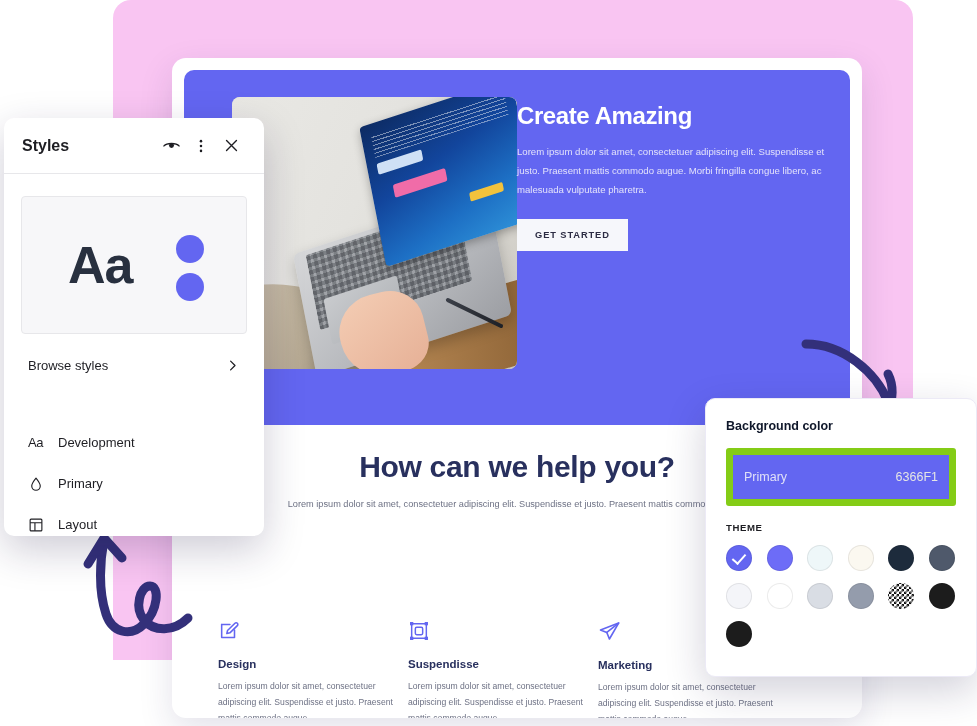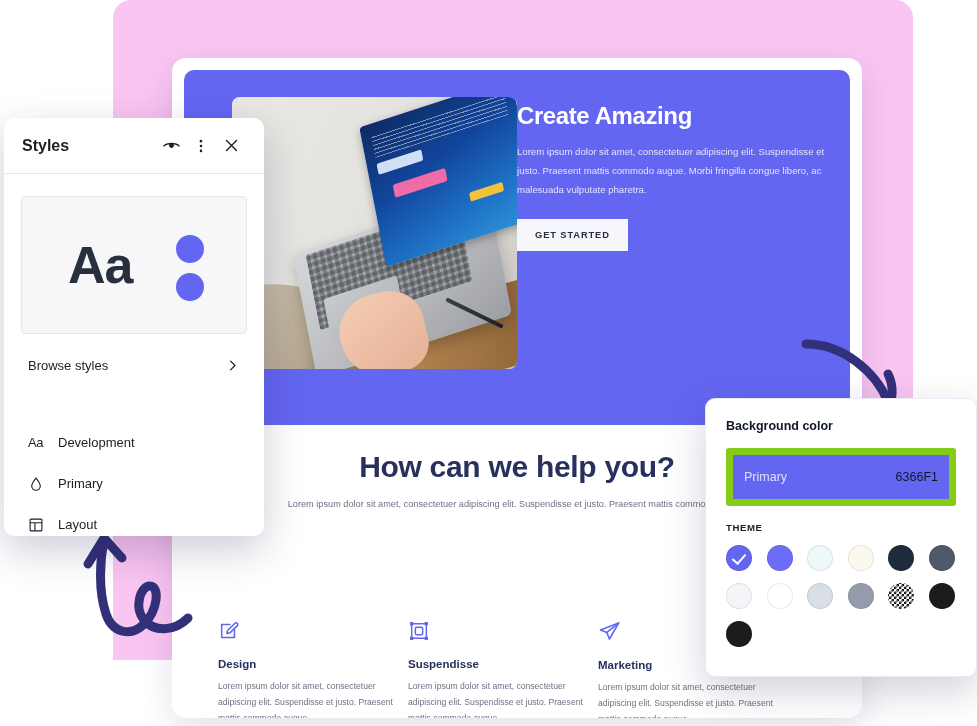--- a/index.html
+++ b/index.html
@@ -195,21 +195,21 @@
     border: 1px solid #eceaf6;
     padding: 20px;
   }
   .bg-title { font-size: 12.5px; font-weight: 700; color: #0f172a; }
   .bg-swatch-big {
     margin-top: 15px; height: 58px; border-radius: 3px; background: #6366f1;
     border: 7px solid #84cc16;
     display: flex; align-items: center; padding: 0 11px; cursor: pointer;
   }
   .bg-sw-name { flex: 1; font-size: 12.5px; color: #e0e0f8; }
-  .bg-sw-hex { font-size: 12.5px; color: #0f172a; }
+  .bg-sw-hex { font-size: 12.5px; color: #e5e5e5; }
   .bg-theme-label {
     margin-top: 16px; font-size: 9.6px; font-weight: 700; letter-spacing: .6px; color: #1e1e23;
   }
   .sw-grid {
     margin-top: 12px; display: grid; grid-template-columns: repeat(6, 1fr); gap: 12px 13px;
   }
   .sw {
     width: 26px; height: 26px; border-radius: 50%; cursor: pointer; position: relative;
     border: 1px solid rgba(0,0,0,.08);
   }

